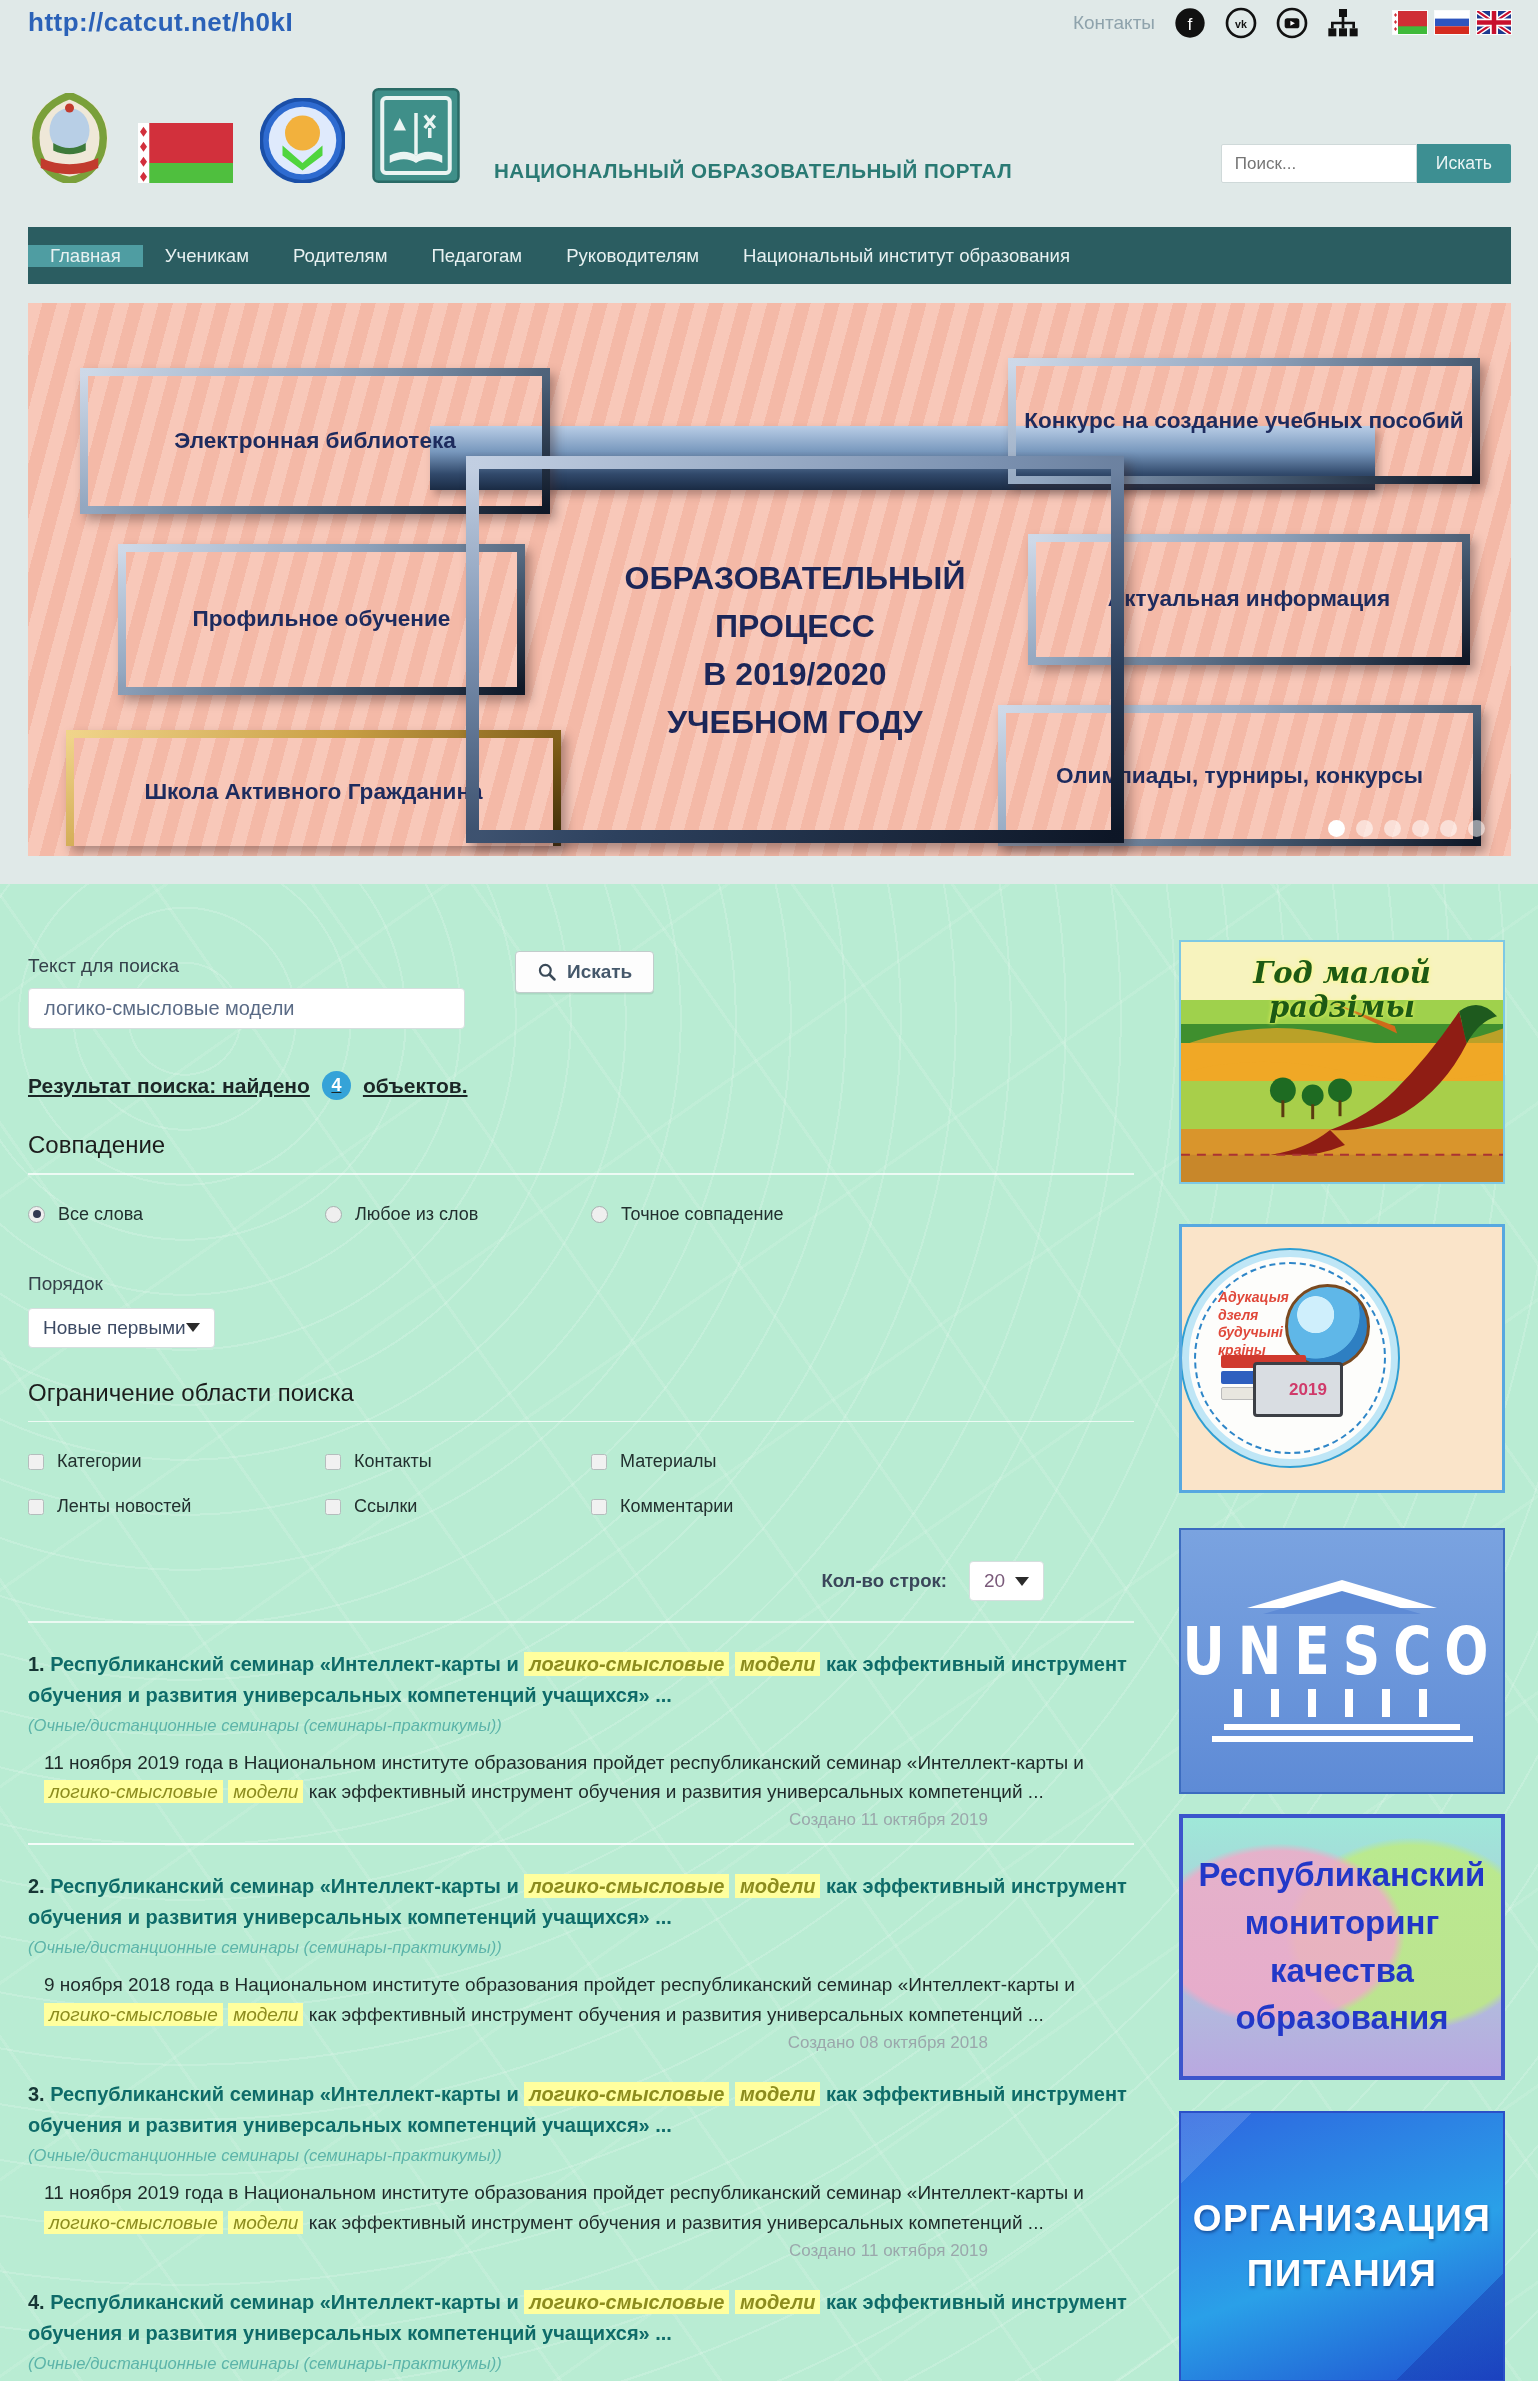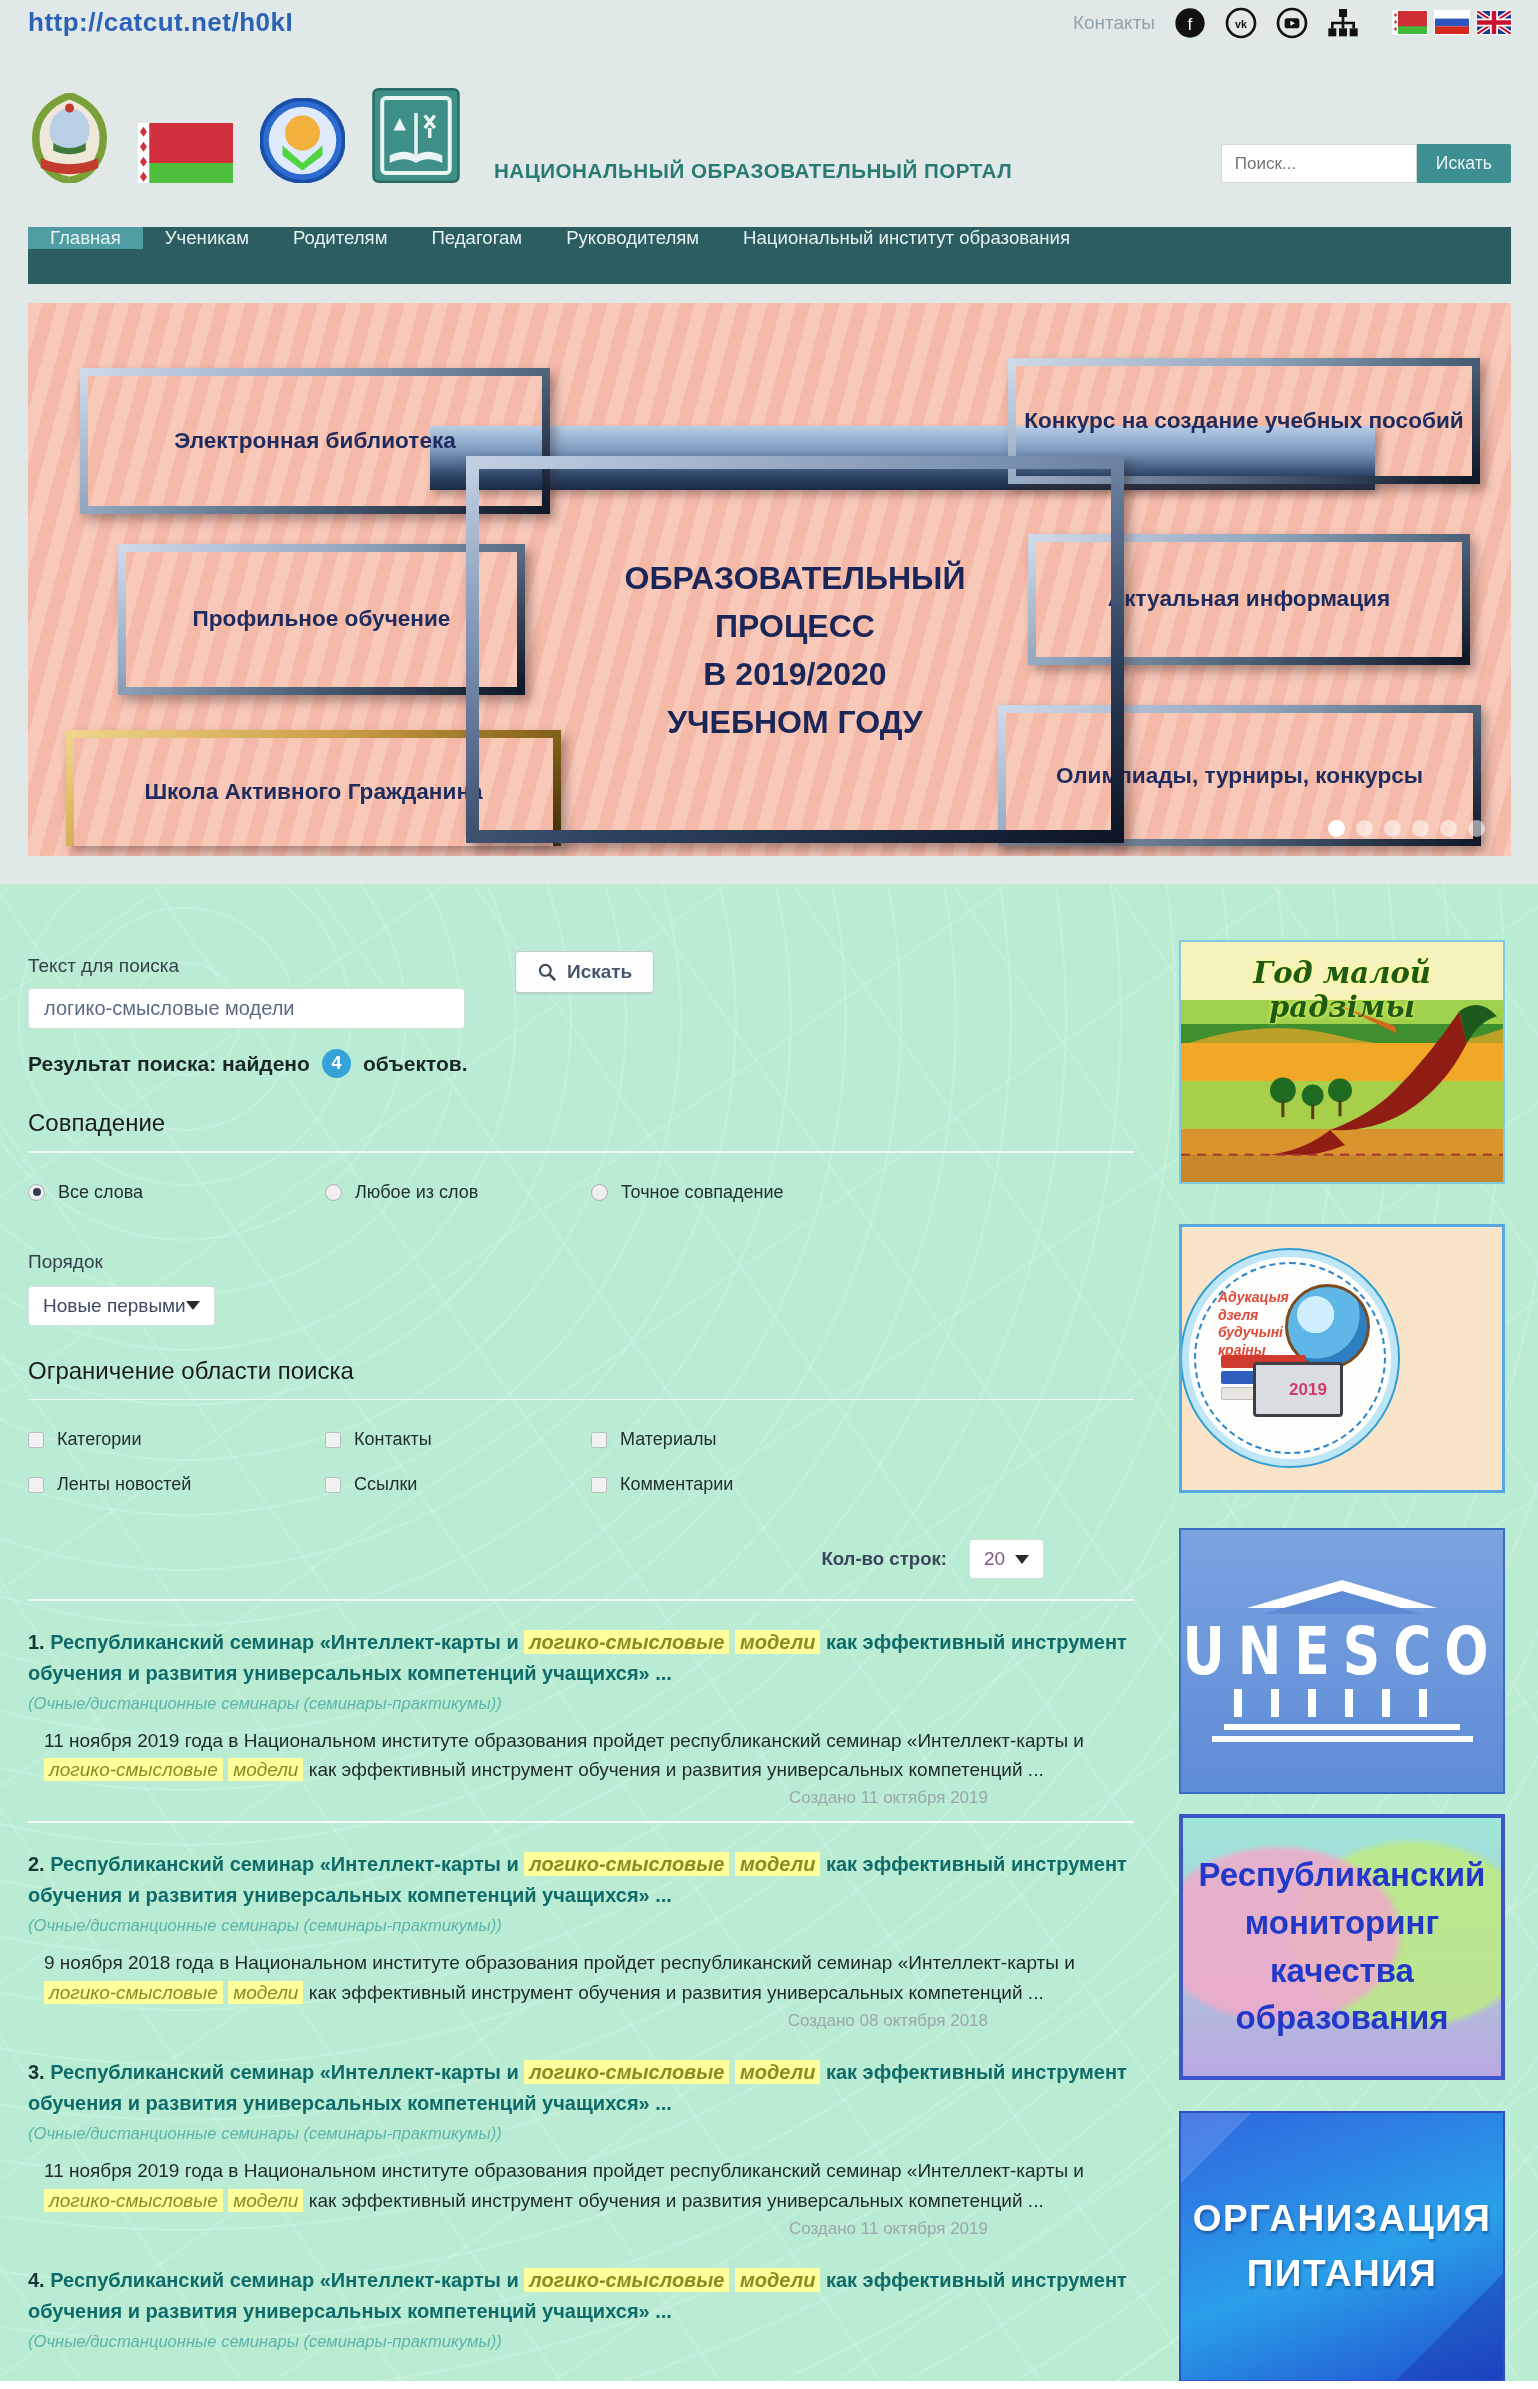--- a/index.html
+++ b/index.html
@@ -28,21 +28,21 @@
   .hdr-search { display:flex; }
   .hdr-search input {
     width:196px; height:39px; border:0.5px solid #cfd9d9; background:#fff; border-radius:2px 0 0 2px;
     font-size:17px; padding:0 13px; color:#445; font-family:inherit; outline:none;
   }
   .hdr-search .hdr-search-btn {
     height:39px; padding:0 19px; background:#3d8f92; color:#eaf4f4; border:none; border-radius:0 2px 2px 0;
     font-size:17.6px; font-family:inherit; cursor:pointer;
   }
 
-  .nav { margin-top:44px; height:57px; background:#2b5d61; display:flex; align-items:flex-start; }
+  .nav { margin-top:44px; height:57px; background:#2b5d61; display:flex; align-items:center; }
   .nav-item {
     display:flex; align-items:center; padding:0 22px; color:#e7f1f1; font-size:18.6px; cursor:pointer;
   }
   .nav-item.active { background:#4f9da2; }
 
   
   .slider {
     margin-top:19px; height:553px; position:relative; overflow:hidden;
     background:repeating-linear-gradient(105deg,#f8c8b9 0 14px,#f4b9a7 14px 28px);
   }
@@ -91,22 +91,22 @@
     font-size:20px; color:#5a6b86; padding:0 15px; font-family:inherit; outline:none;
   }
   .main-search-btn {
     margin-left:35px; margin-top:-4px; height:42px; padding:0 21px; background:#fdfdfd;
     border:1px solid #c2cccc; border-radius:4px; box-shadow:0 1.5px 0 rgba(0,0,0,.08);
     display:inline-flex; align-items:center; gap:10px; font-size:19px; font-weight:bold; color:#45586b;
     font-family:inherit; cursor:pointer;
   }
   .mag { width:20px; height:20px; display:block; }
 
-  .result-count { margin-top:20px; display:flex; align-items:center; gap:12px;
-    color:#1b2626; font-size:21px; font-weight:bold; }
+  .result-count { margin-top:42px; display:flex; align-items:center; gap:12px;
+    color:#1b2626; font-size:21px; font-weight:bold;text-decoration:underline; }
   .count-badge { width:29px; height:29px; border-radius:50%; background:#35a3d8; color:#fff;
     display:inline-flex; align-items:center; justify-content:center; font-size:18px; }
 
   .section-heading { margin-top:31px; color:#1c1c1c; font-size:24px; font-weight:400; }
   .rule { margin-top:14px; height:1.5px; background:rgba(255,255,255,.75); }
 
   .opt-grid { margin-top:29px; display:grid; grid-template-columns:297px 266px auto; row-gap:24px; }
   .opt { display:flex; align-items:center; gap:13px; cursor:pointer; }
   .opt-label { color:#22302f; font-size:18px; }
   .radio { width:17px; height:17px; border-radius:50%; background:#efefef; border:1px solid #a8b0b0;

